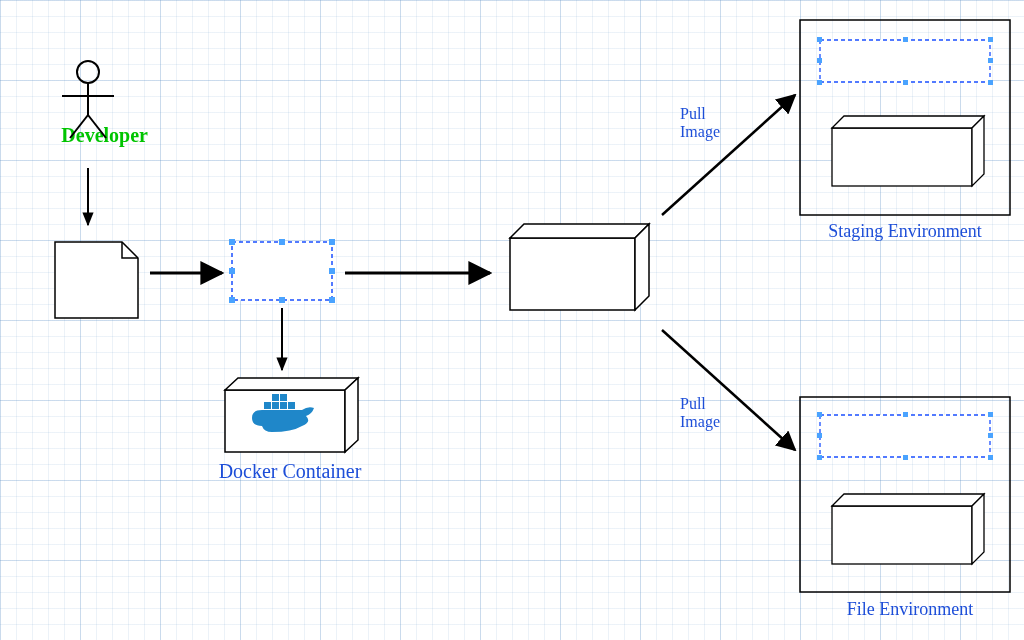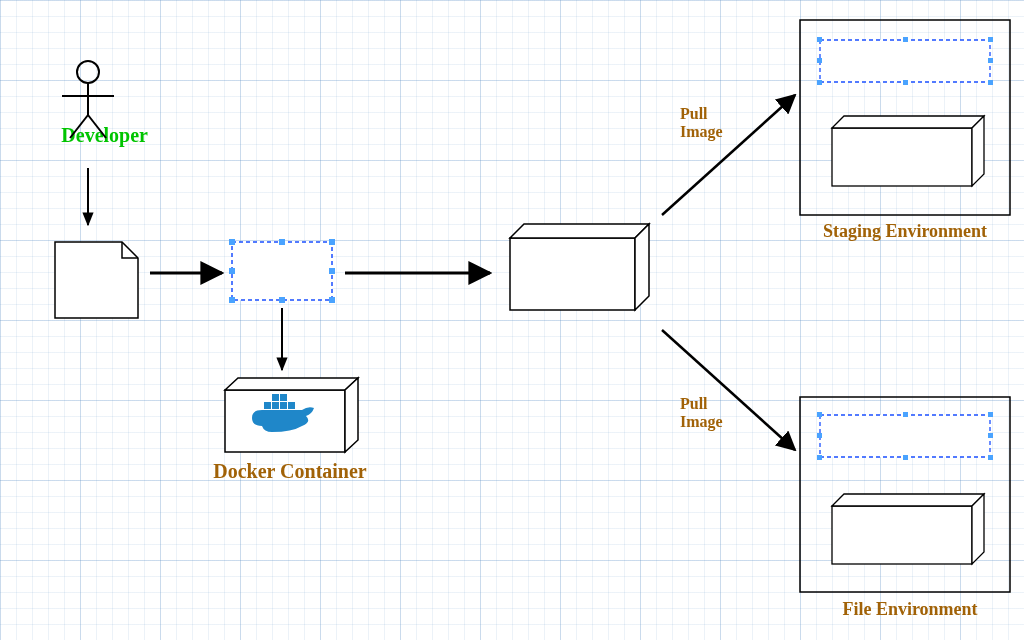--- a/index.html
+++ b/index.html
@@ -18,21 +18,21 @@
     inset: 0;
     background-image:
       linear-gradient(to right, rgba(100,150,200,0.25) 1px, transparent 1px),
       linear-gradient(to bottom, rgba(100,150,200,0.25) 1px, transparent 1px),
       linear-gradient(to right, rgba(100,150,200,0.12) 1px, transparent 1px),
       linear-gradient(to bottom, rgba(100,150,200,0.12) 1px, transparent 1px);
     background-size: 80px 80px, 80px 80px, 16px 16px, 16px 16px;
   }
   .stage { position: absolute; inset: 0; }
   .green { color: #00c400; font-weight: bold; }
-  .black-label { color: #a16207; font-weight: bold; }
+  .black-label { color: #1d4ed8; font-weight: normal; }
   .box-label { text-align: center; line-height: 1.1; }
   .node { position: absolute; }
   svg.overlay { position: absolute; inset: 0; width: 1024px; height: 640px; pointer-events: none; }
   .handle { fill: #4aa3ff; }
 </style>
 </head>
 <body>
 
 <div class="grid"></div>
 

